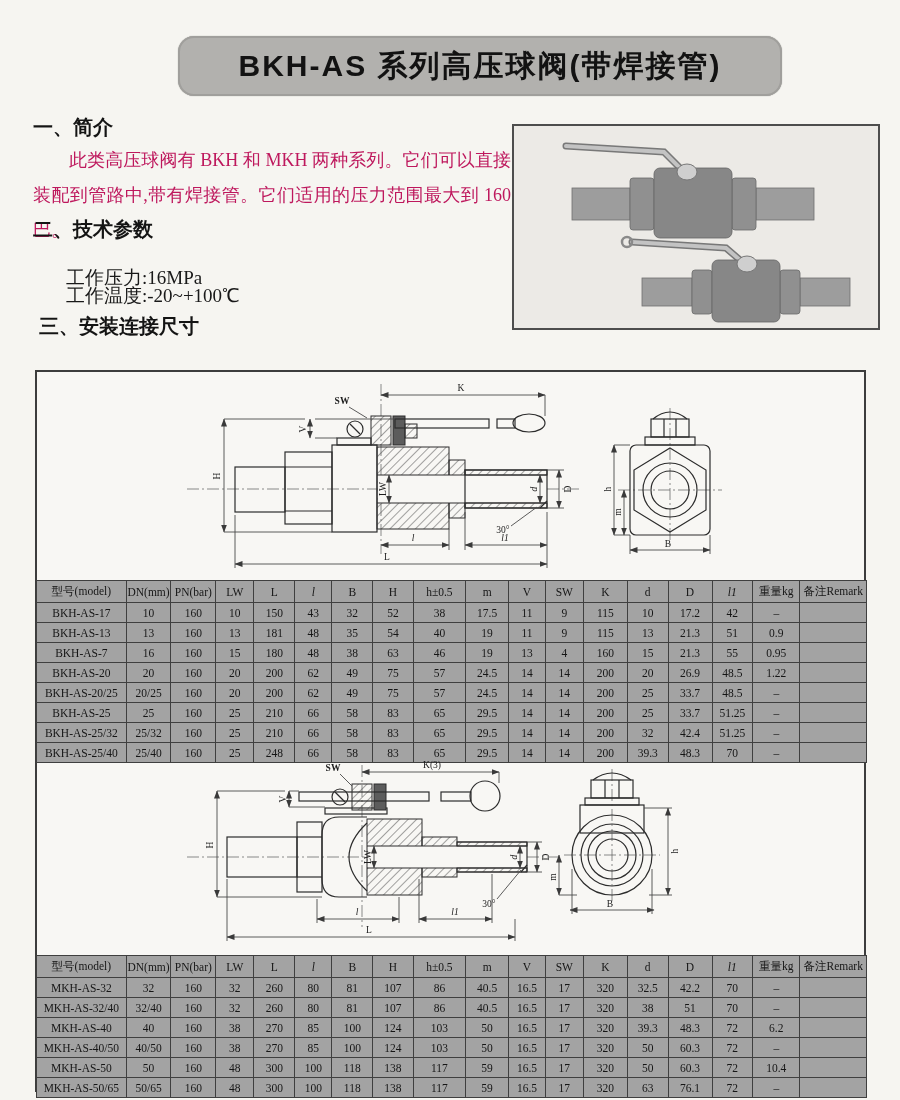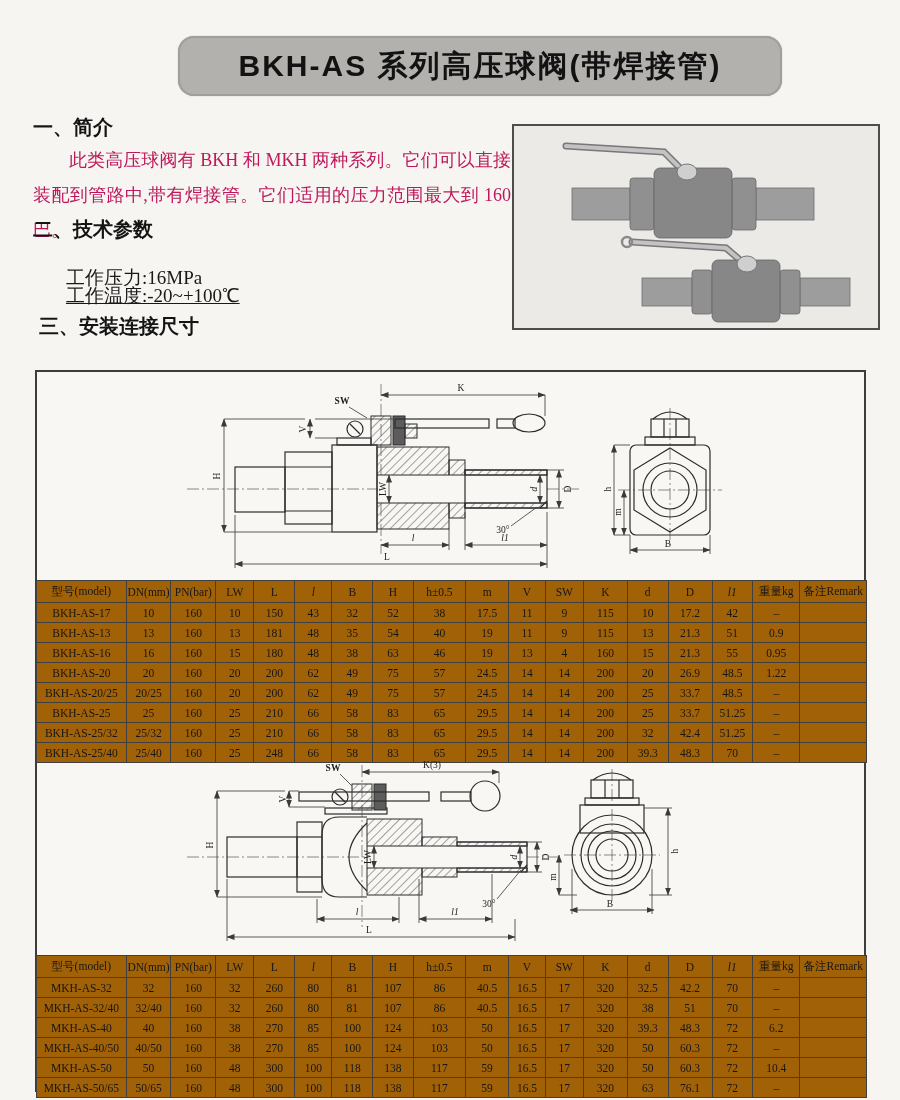--- a/index.html
+++ b/index.html
@@ -33,21 +33,21 @@
     left:512px;top:124px;width:368px;height:206px;
     background:#eceae6;border:2px solid #4d4d4d;box-sizing:border-box;
   }
   
   .figbox{
     left:35px;top:370px;width:831px;height:722px;
     background:#f8f7f4;border:2px solid #3d3d3d;box-sizing:border-box;
   }
   table{
     position:absolute;left:-1px;width:831px;border-collapse:collapse;
-    table-layout:fixed;background:#a16207;
+    table-layout:fixed;background:#a3a3a3;
   }
   #table1{top:208px;}
   #table2{top:583px;}
   th,td{
     border:1px solid #3f3f3f;text-align:center;vertical-align:middle;
     font-size:11.5px;padding:0;color:#161616;font-weight:normal;
     overflow:hidden;white-space:nowrap;
   }
   th{height:21px;}
   td{height:19px;}
@@ -65,21 +65,21 @@
 <body>
 
 <div class="abs banner">
   <span>BKH-AS 系列高压球阀(带焊接管)</span>
 </div>
 
 <div class="abs h2" style="left:33px;top:114px;">一、简介</div>
 <div class="abs bodytext" style="left:33px;top:143px;width:478px;">此类高压球阀有 BKH 和 MKH 两种系列。它们可以直接装配到管路中,带有焊接管。它们适用的压力范围最大到 160 巴。</div>
 <div class="abs h2" style="left:33px;top:216px;">二、技术参数</div>
 <div class="abs param" style="left:66px;top:265px;">工作压力:16MPa</div>
-<div class="abs param" style="left:66px;top:283px;text-decoration:underline;">工作温度:-20~+100℃</div>
+<div class="abs param" style="left:66px;top:283px;">工作温度:-20~+100℃</div>
 <div class="abs h2" style="left:39px;top:313px;">三、安装连接尺寸</div>
 
 <div class="abs photo">
   <svg width="364" height="202" viewBox="0 0 364 202">
     <g>
       <path d="M172,48 L150,26 L52,20" stroke="#787878" stroke-width="7" fill="none" stroke-linecap="round"></path>
       <path d="M172,48 L150,26 L52,20" stroke="#c3c3c3" stroke-width="4" fill="none" stroke-linecap="round"></path>
       <rect x="58" y="62" width="58" height="32" fill="#9d9d9d" stroke="#6f6f6f" stroke-width="0.8"></rect>
       <rect x="242" y="62" width="58" height="32" fill="#9d9d9d" stroke="#6f6f6f" stroke-width="0.8"></rect>
       <rect x="116" y="52" width="24" height="52" rx="3" fill="#909090" stroke="#6a6a6a" stroke-width="0.8"></rect>
@@ -279,21 +279,21 @@
           <td>11</td>
           <td>9</td>
           <td>115</td>
           <td>13</td>
           <td>21.3</td>
           <td>51</td>
           <td>0.9</td>
           <td></td>
         </tr>
         <tr>
-          <td>BKH-AS-16</td>
+          <td>BKH-AS-7</td>
           <td>16</td>
           <td>160</td>
           <td>15</td>
           <td>180</td>
           <td>48</td>
           <td>38</td>
           <td>63</td>
           <td>46</td>
           <td>19</td>
           <td>13</td>

